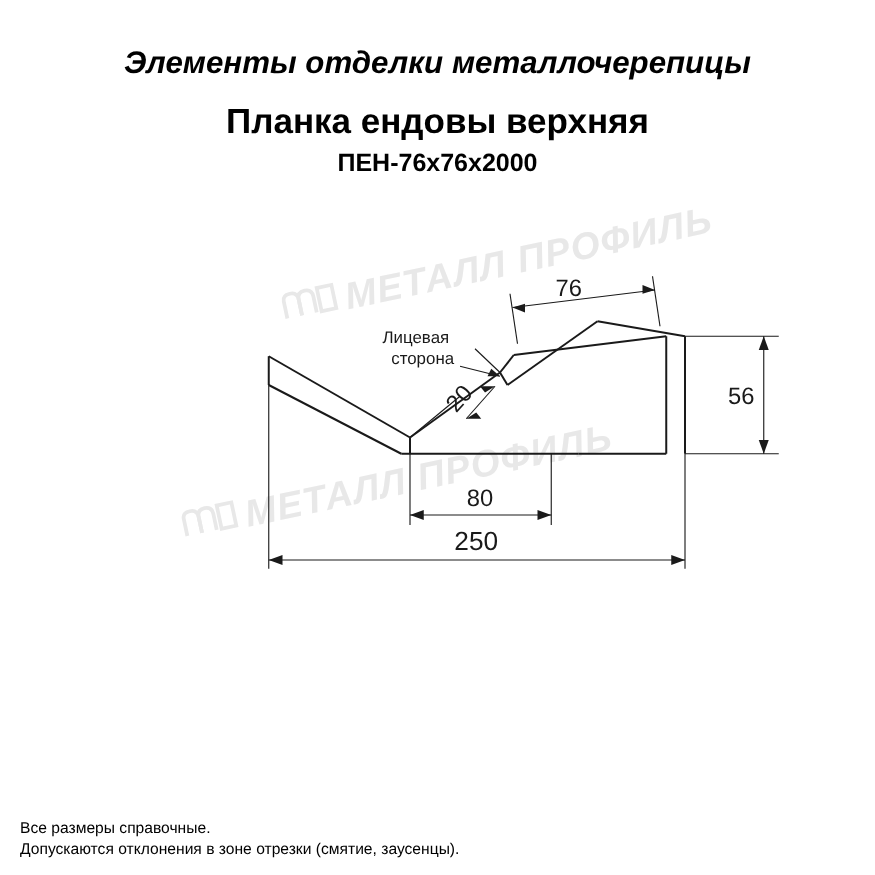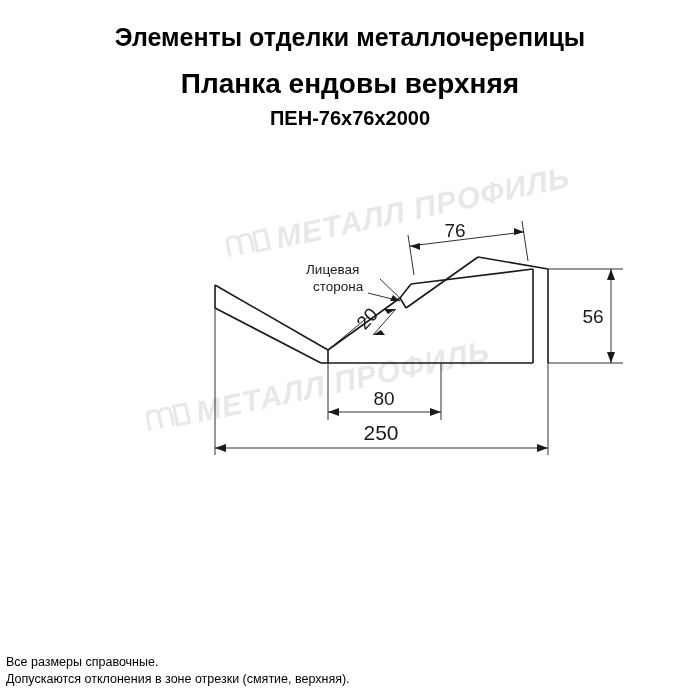--- a/index.html
+++ b/index.html
@@ -25,21 +25,22 @@
     top: 22px;
     left: 0;
     width: 700px;
     text-align: center;
   }
   .main-title {
     font-size: 25px;
     font-weight: bold;
     letter-spacing: 0px;
     line-height: 30px;
-    margin: 0;
+    margin: 13px;
+    font-style: italic;
   }
   .sub-title {
     font-size: 28px;
     font-weight: bold;
     margin: 0;
     margin-top: 20px;
     line-height: 24px;
   }
   .code-title {
     font-size: 20px;
@@ -79,21 +80,21 @@
     top: 370px;
     transform: rotate(-12deg);
   }
   .wm-logo {
     display: inline-block;
     vertical-align: middle;
     margin-right: 6px;
   }
   .footnotes {
     position: absolute;
-    left: 6px;
+    left: 16px;
     bottom: 12px;
     font-size: 12.5px;
     line-height: 17px;
     margin-top: 36px;
   }
   .footnote {
     margin: 0;
   }
   .face-label {
     font-size: 13.5px;
@@ -214,16 +215,16 @@
       </g>
 
       <text class="face-label" x="278" y="109" font-family="Liberation Sans, sans-serif" font-size="14" fill="#1a1a1a">Лицевая</text>
       <text class="face-label" x="285" y="126" font-family="Liberation Sans, sans-serif" font-size="14" fill="#1a1a1a">сторона</text>
 
     </svg>
   </div>
 
   <div class="footnotes">
     <p class="footnote">Все размеры справочные.</p>
-    <p class="footnote">Допускаются отклонения в зоне отрезки (смятие, верхняя).</p>
+    <p class="footnote">Допускаются отклонения в зоне отрезки (смятие, заусенцы).</p>
   </div>
 
 </div>
 
 </body></html>

